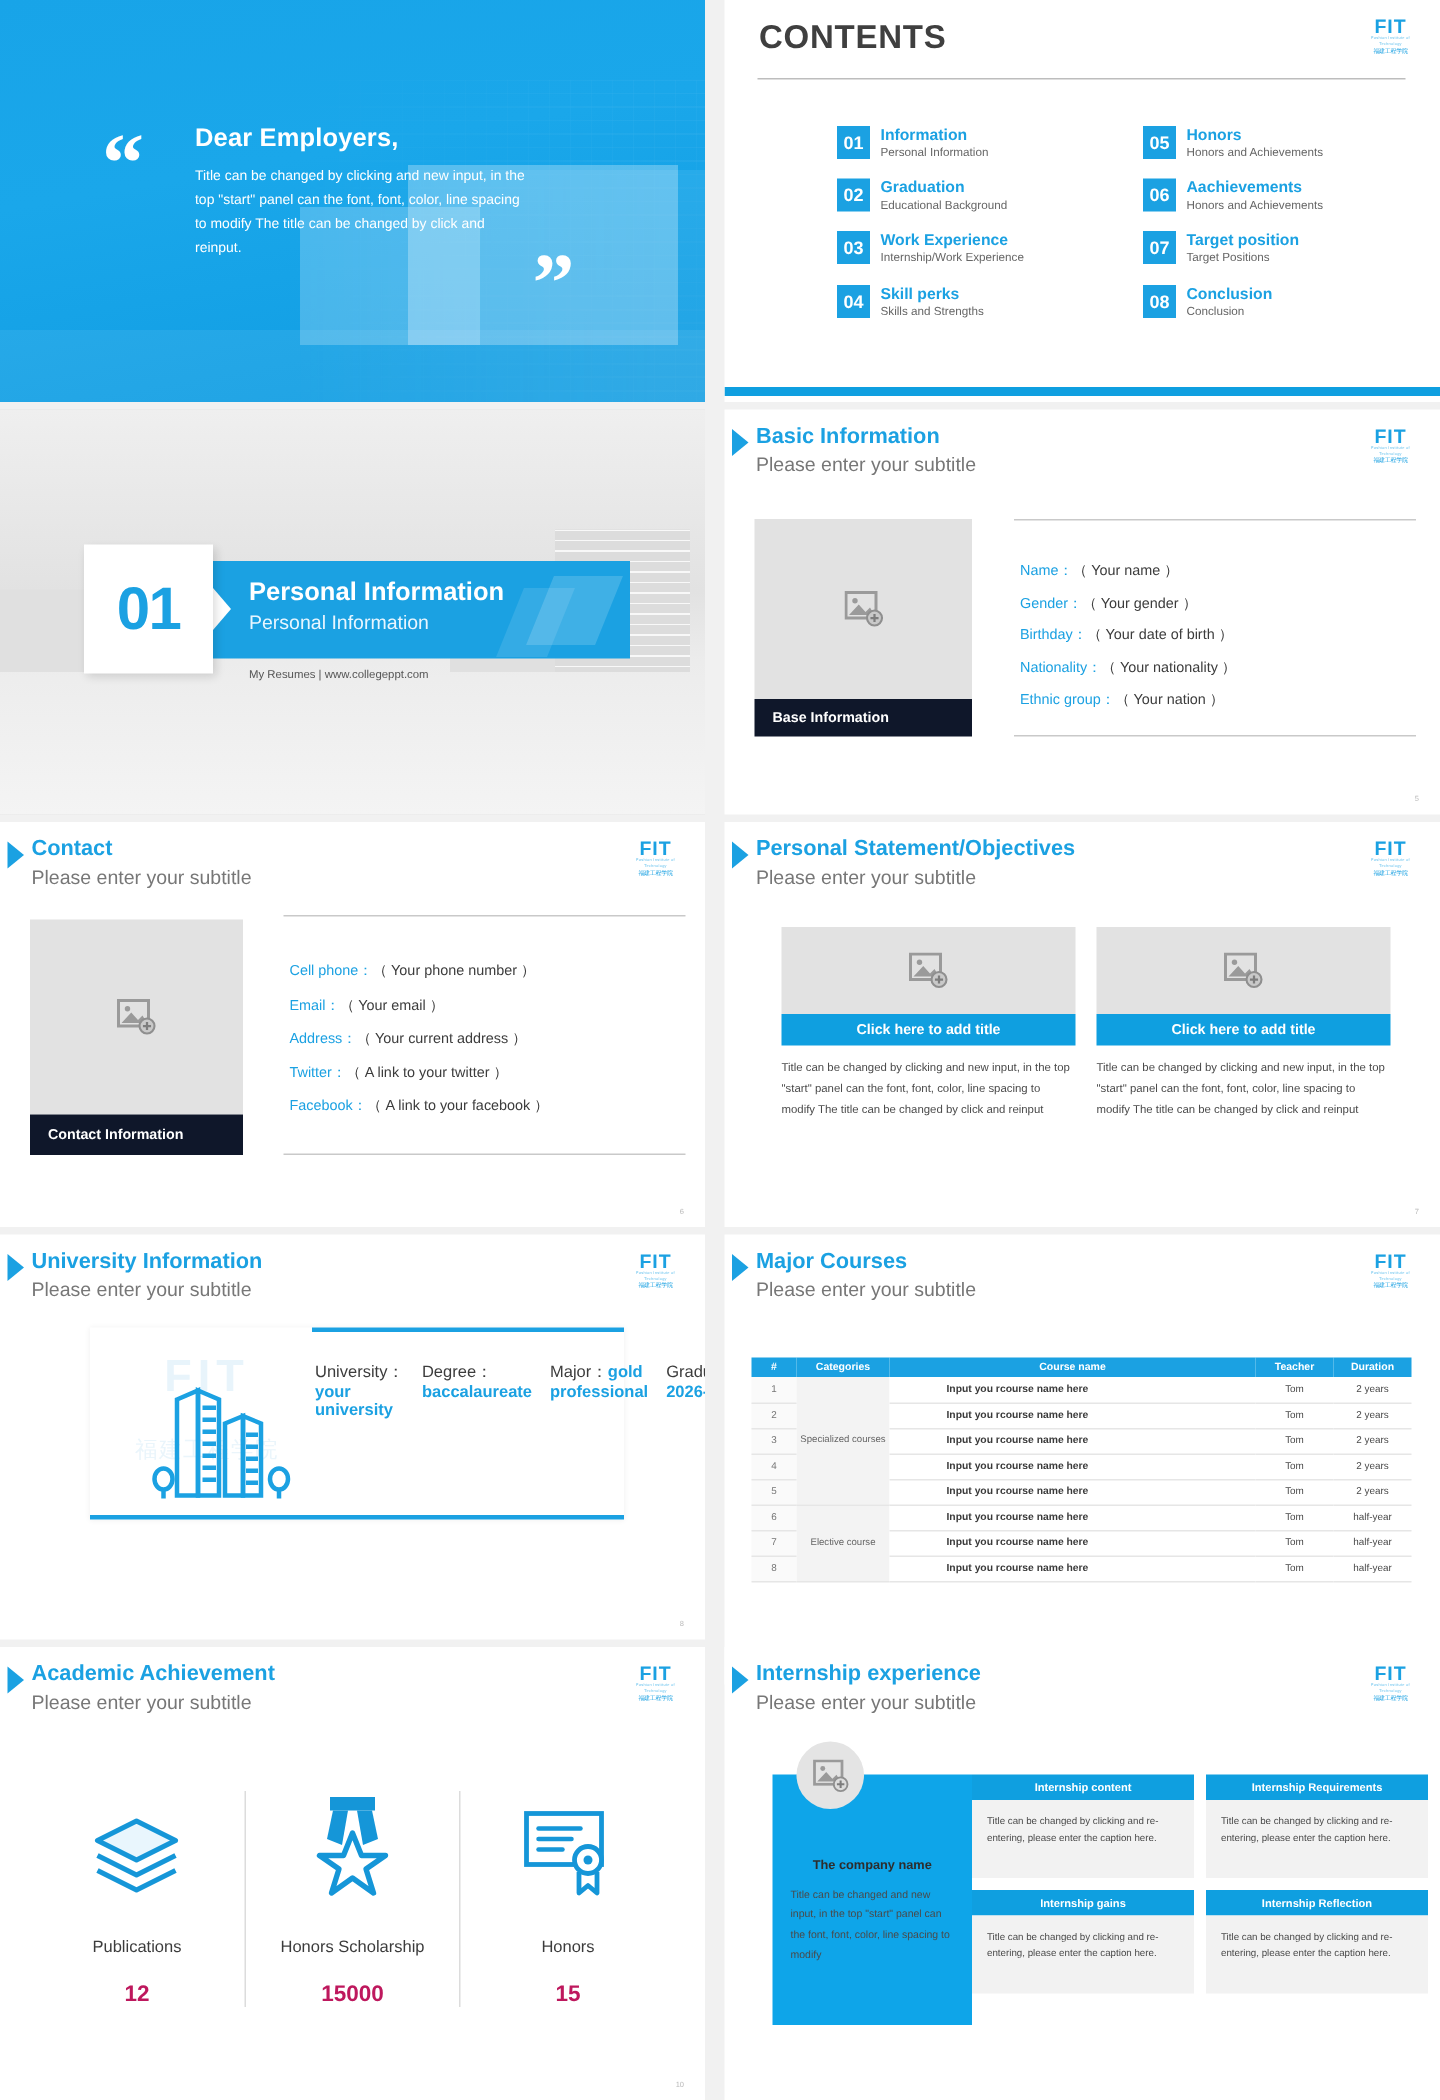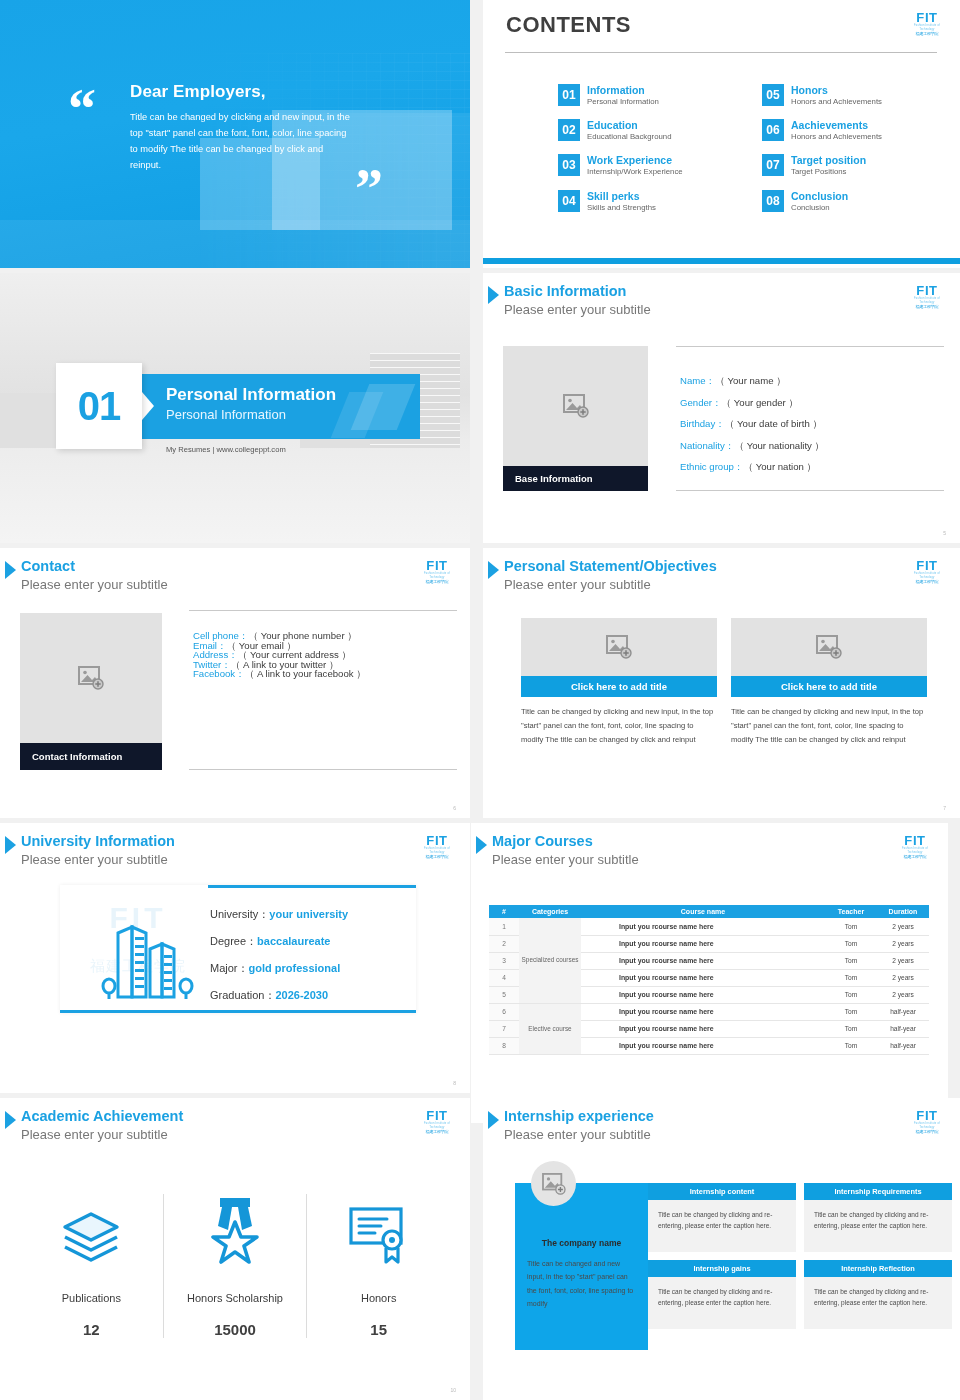--- a/index.html
+++ b/index.html
@@ -132,22 +132,22 @@
      flex-direction:column; gap:12px; }
 
   
   #slide-contact { left:0; top:548px; width:470px; height:270px; }
   #slide-contact .photo-box { position:absolute; left:20px; top:65px; width:142px; height:157px; }
   #slide-contact .photo-box .img-ph { width:142px; height:130px; }
   #slide-contact .photo-box .ph-cap { width:142px; height:27px; padding-left:12px; }
   #slide-contact .kvbox { position:absolute; left:189px; top:62px; width:268px; height:160px; }
   #slide-contact .kvbox .kv-rule.top { position:absolute; left:0; top:0; width:268px; }
   #slide-contact .kvbox .kv-rule.bot { position:absolute; left:0; bottom:0; width:268px; }
-  #slide-contact .kvlist { position:absolute; left:4px; top:21px; display:flex;
-     flex-direction:column; }
+  #slide-contact .kvlist { position:absolute; left:4px; top:33px; display:flex;
+     flex-direction:column; gap:13px; }
 
   
   #slide-statement { left:483px; top:548px; width:477px; height:270px; }
   .ps-col { position:absolute; width:196px; }
   .ps-col .img-ph { width:196px; height:58px; }
   .ps-col .ps-bar { width:196px; height:21px; background:#0f9fe0; color:#fff;
      font-size:9.5px; font-weight:700; display:flex; align-items:center;
      justify-content:center; }
   .ps-col .ps-text { margin-top:8px; font-size:7.6px; color:#4a4a4a; line-height:1.85; }
 
@@ -158,46 +158,46 @@
   .uni-card .rule-top { position:absolute; left:148px; top:0; width:208px; height:3px;
      background:#1ba1e2; }
   .uni-card .rule-bot { position:absolute; left:0; bottom:0; width:356px; height:3px;
      background:#1ba1e2; }
   .uni-wm { position:absolute; left:8px; top:16px; width:140px; text-align:center;
      color:#e8f4fb; font-size:30px; font-weight:700; letter-spacing:4px; }
   .uni-wm2 { position:absolute; left:8px; top:72px; width:140px; text-align:center;
      color:#eaf5fb; font-size:15px; letter-spacing:1px; }
   .uni-icon { position:absolute; left:38px; top:22px; }
   .uni-list { position:absolute; left:150px; top:22px; display:flex;
-     flex-direction:column; gap:12px; }
+     flex-direction:row; gap:12px; }
   .uni-line { font-size:11px; color:#3c3c3c; }
   .uni-line b { color:#1ba1e2; }
 
   
-  #slide-courses { left:471px; top:823px; width:477px; height:300px; }
+  #slide-courses { left:483px; top:823px; width:477px; height:300px; }
   .ctable { position:absolute; left:18px; top:82px; width:440px;
      border-collapse:collapse; table-layout:fixed; }
   .ctable th { background:#1ba1e2; color:#fff; font-size:7px; font-weight:700;
      height:13px; }
   .ctable td { font-size:6.6px; color:#4a4a4a; height:17px; text-align:center;
      border-bottom:1px solid #e6e6e6; background:#fff; }
   .ctable td.cat { background:#f3f3f3; color:#666; font-size:6.4px; line-height:1.25; }
   .ctable td.idx { background:#fafafa; color:#777; }
   .ctable td.cname { text-align:left; padding-left:38px; font-weight:700;
      color:#3a3a3a; font-size:6.9px; }
 
   
   #slide-academic { left:0; top:1098px; width:470px; height:302px; }
   .ach-row { position:absolute; left:20px; top:96px; width:430px; display:flex; }
   .ach-cell { flex:1; display:flex; flex-direction:column; align-items:center;
      gap:12px; }
   .ach-cell + .ach-cell { border-left:1px solid #dcdcdc; }
   .ach-icon { height:72px; display:flex; align-items:flex-end; }
   .ach-label { margin-top:14px; font-size:11px; color:#3c3c3c; }
-  .ach-value { margin-top:5px; font-size:15px; font-weight:700; color:#404040; }
+  .ach-value { margin-top:5px; font-size:15px; font-weight:700; color:#be185d; }
 
   
   #slide-internship { left:483px; top:1098px; width:477px; height:354px; }
   .int-left { position:absolute; left:32px; top:85px; width:133px; height:167px;
      background:#0ea5e9; }
   .int-circle { position:absolute; left:48px; top:63px; width:45px; height:45px;
      border-radius:50%; background:#e4e4e4; display:flex; align-items:center;
      justify-content:center; }
   .int-company { position:absolute; left:0; top:55px; width:133px; text-align:center;
      font-size:8.5px; font-weight:700; color:#2d2d2d; }
@@ -249,21 +249,21 @@
         <div class="toc-item">
           <div class="toc-num">05</div>
           <div>
             <div class="toc-head">Honors</div>
             <div class="toc-sub">Honors and Achievements</div>
           </div>
         </div>
         <div class="toc-item">
           <div class="toc-num">02</div>
           <div>
-            <div class="toc-head">Education</div>
+            <div class="toc-head">Graduation</div>
             <div class="toc-sub">Educational Background</div>
           </div>
         </div>
         <div class="toc-item">
           <div class="toc-num">06</div>
           <div>
             <div class="toc-head">Aachievements</div>
             <div class="toc-sub">Honors and Achievements</div>
           </div>
         </div>

